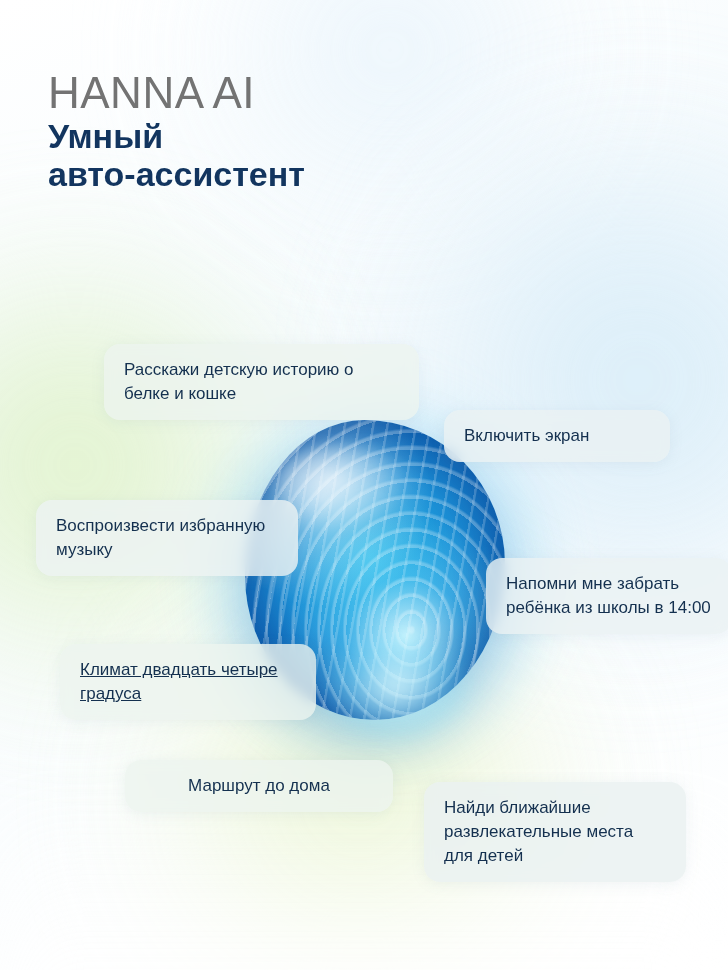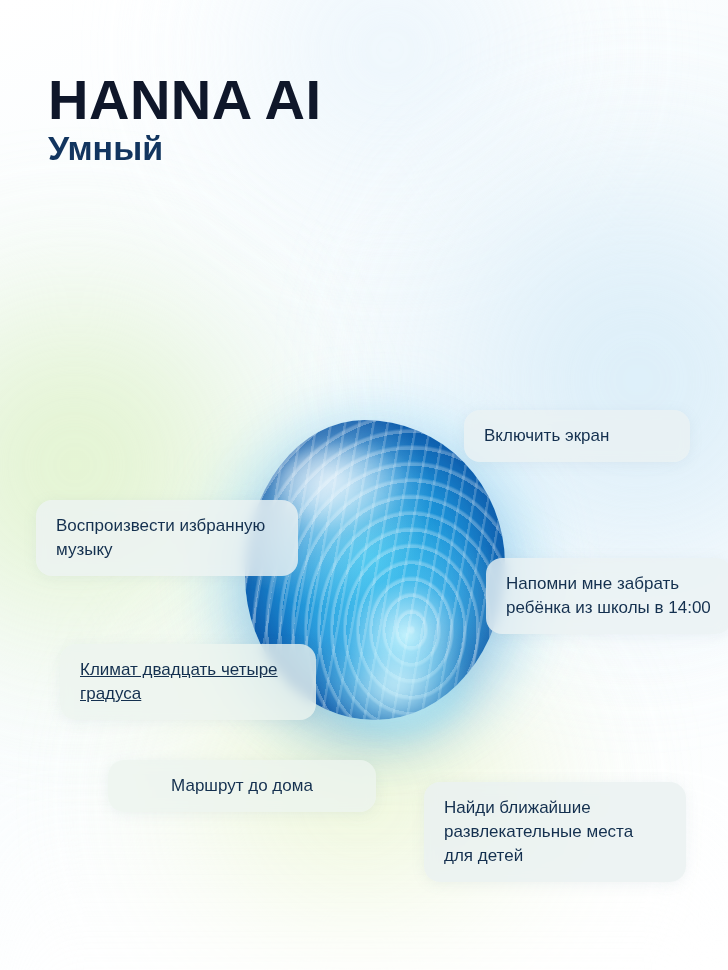--- a/index.html
+++ b/index.html
@@ -77,25 +77,25 @@
   
   .headline {
     position: absolute;
     left: 48px;
     top: 70px;
     width: 560px;
     z-index: 6;
   }
   .headline .brand {
     display: block;
-    font-size: 56px;
+    font-size: 44px;
     line-height: 1.06;
-    font-weight: bold;
+    font-weight: normal;
     letter-spacing: 0.5px;
-    color: #0f172a;
+    color: #737373;
   }
   .headline .sub {
     display: block;
     font-size: 34px;
     line-height: 1.12;
     font-weight: bold;
     color: #12355f;
   }
 
   
@@ -170,55 +170,57 @@
     font-size: 17px;
     line-height: 1.42;
     box-shadow: 0 2px 14px rgba(120,150,170,0.10);
   }
   .chip.tint-a { background: rgba(236,243,238,0.78); }
   .chip.tint-b { background: rgba(236,242,242,0.80); }
   .chip.tint-c { background: rgba(234,241,243,0.80); }
   .chip.tint-d { background: rgba(233,240,240,0.82); }
 
   .chip-1 { left: 104px; top: 344px; width: 275px; }
-  .chip-2 { left: 464px; top: 410px; width: 186px; }
+  .chip-2 { left: 444px; top: 410px; width: 186px; }
   .chip-3 { left: 36px;  top: 500px; width: 222px; }
   .chip-4 { left: 486px; top: 558px; width: 206px; }
   .chip-5 { left: 60px;  top: 644px; width: 216px; text-decoration: underline; }
   .chip-6 { left: 424px; top: 782px; width: 222px; }
-  .chip-7 { left: 108px; top: 760px; width: 228px; text-align: center; }
+  .chip-7 { left: 125px; top: 760px; width: 228px; text-align: center; }
 </style>
 </head>
 <body>
 
 <div id="poster">
 
   <div class="bg-layer bg-base"></div>
   <div class="bg-layer">
     <div class="bg-blob blob-blue-top"></div>
     <div class="bg-blob blob-blue-right"></div>
     <div class="bg-blob blob-green-left"></div>
     <div class="bg-blob blob-green-bottom"></div>
     <div class="bg-blob blob-white-bottom"></div>
   </div>
 
   <div class="headline">
     <span class="brand">HANNA AI</span>
     <span class="sub">Умный</span>
+    <span class="sub">авто-ассистент</span>
   </div>
 
   <div class="orb-wrap">
     <div class="orb-glow"></div>
     <div class="orb">
       <div class="orb-ripples"></div>
       <div class="orb-shine"></div>
     </div>
     <div class="orb-bottom-light"></div>
   </div>
 
+  <div class="chip chip-1 tint-a">Расскажи детскую историю о белке и кошке</div>
   <div class="chip chip-2 tint-c">Включить экран</div>
   <div class="chip chip-3 tint-b">Воспроизвести избранную музыку</div>
   <div class="chip chip-4 tint-c">Напомни мне забрать ребёнка из школы в 14:00</div>
   <div class="chip chip-5 tint-a">Климат двадцать четыре градуса</div>
   <div class="chip chip-6 tint-d">Найди ближайшие развлекательные места для детей</div>
   <div class="chip chip-7 tint-a">Маршрут до дома</div>
 
 </div>
 
 </body></html>

